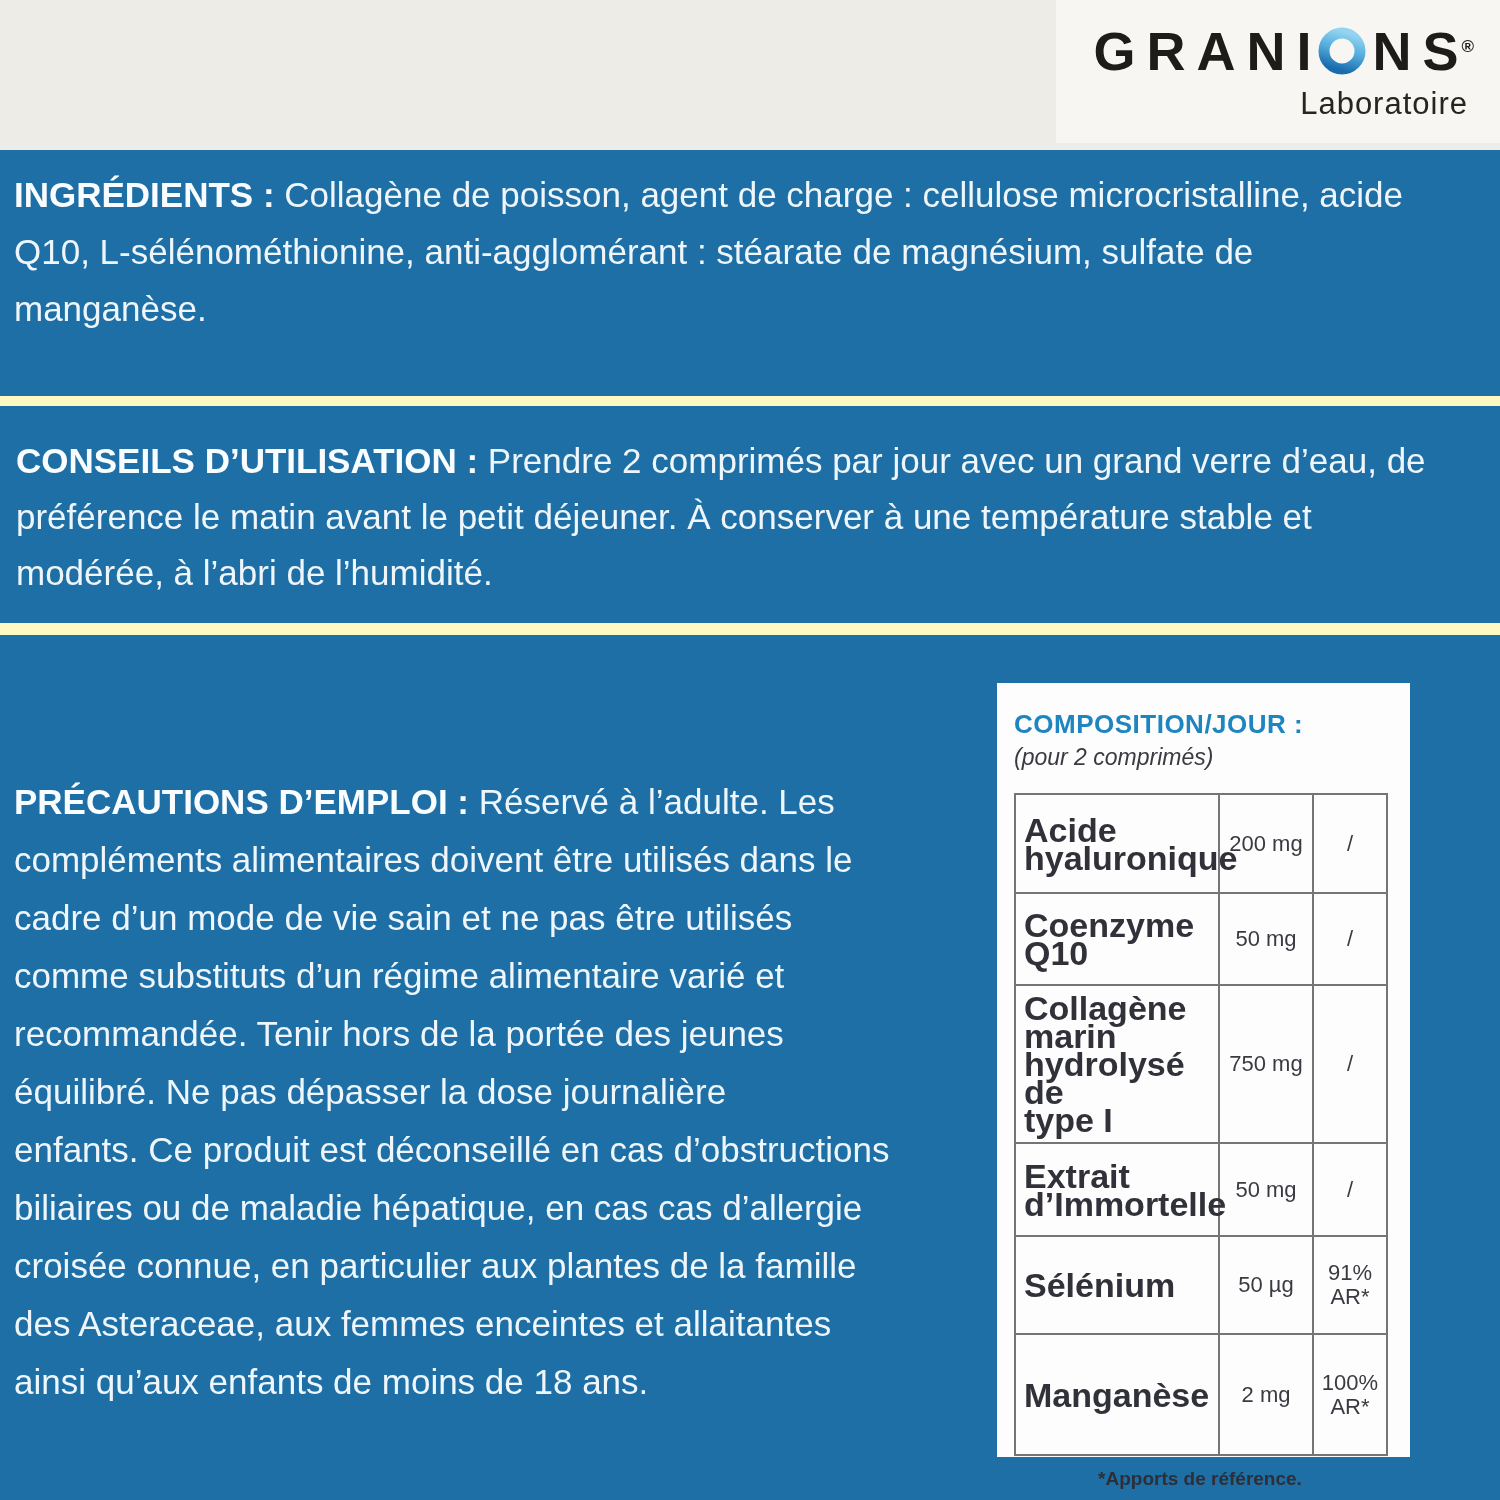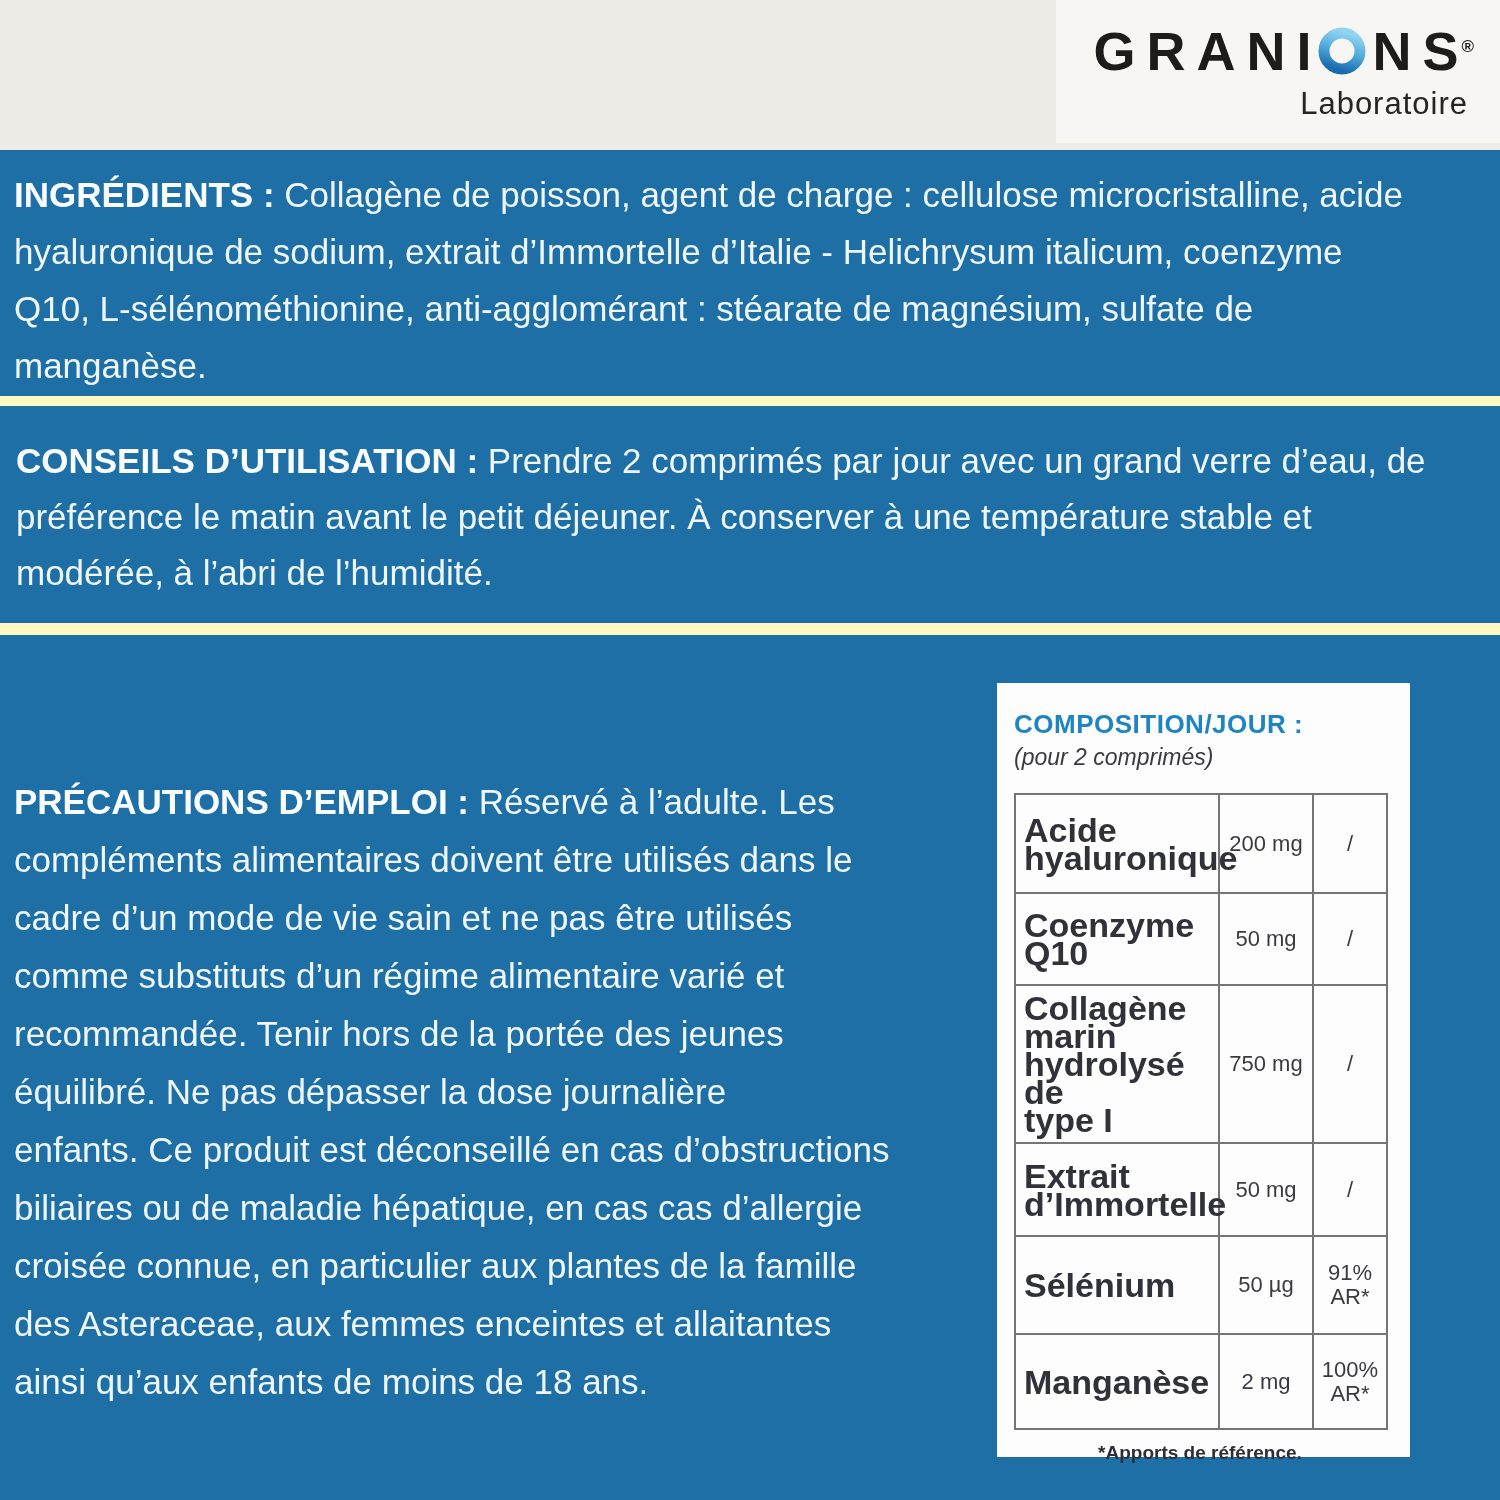--- a/index.html
+++ b/index.html
@@ -41,21 +41,21 @@
   table.comp{
     border-collapse:collapse;margin-top:22px;width:372px;table-layout:fixed;
   }
   table.comp td{
     border:2px solid #757575;vertical-align:middle;box-sizing:border-box;
   }
   td.c1{width:204px;font-weight:700;font-size:34px;line-height:28px;padding:8px 4px 8px 8px;white-space:pre-line;color:#31313a;border-radius:14px;}
   td.c2{width:94px;font-size:22px;text-align:center;color:#3a3a42;}
   td.c3{width:74px;font-size:22px;text-align:center;line-height:24px;white-space:pre-line;color:#3a3a42;}
   tr.r1{height:99px;}  tr.r2{height:92px;}  tr.r3{height:127px;}
-  tr.r4{height:93px;}  tr.r5{height:98px;}  tr.r6{height:95px;padding-left:40px;}
+  tr.r4{height:93px;}  tr.r5{height:98px;}  tr.r6{height:121px;padding-left:40px;}
   .comp-foot{width:372px;text-align:center;margin-top:12px;font-size:19px;font-weight:700;color:#2e2e36;}
 </style>
 </head>
 <body>
 
 <div class="canvas">
 
   <div class="top-band">
     <div class="logo-panel">
       <div class="logo-word">
@@ -73,21 +73,20 @@
         <span>NS</span>
         <span class="logo-reg">®</span>
       </div>
       <div class="logo-sub">Laboratoire</div>
     </div>
   </div>
 
   <div class="panel panel-1">
     <div class="tblock">
         <div class="tline"><b>INGRÉDIENTS :</b><span> Collagène de poisson, agent de charge : cellulose microcristalline, acide</span></div>
-        <div class="tline"><span>hyaluronique de sodium, extrait d’Immortelle d’Italie - Helichrysum italicum, coenzyme</span></div>
         <div class="tline"><span>Q10, L-sélénométhionine, anti-agglomérant : stéarate de magnésium, sulfate de</span></div>
         <div class="tline"><span>manganèse.</span></div>
       </div>
   </div>
 
   <div class="panel panel-2">
     <div class="tblock">
         <div class="tline"><b>CONSEILS D’UTILISATION :</b><span> Prendre 2 comprimés par jour avec un grand verre d’eau, de</span></div>
         <div class="tline"><span>préférence le matin avant le petit déjeuner. À conserver à une température stable et</span></div>
         <div class="tline"><span>modérée, à l’abri de l’humidité.</span></div>

